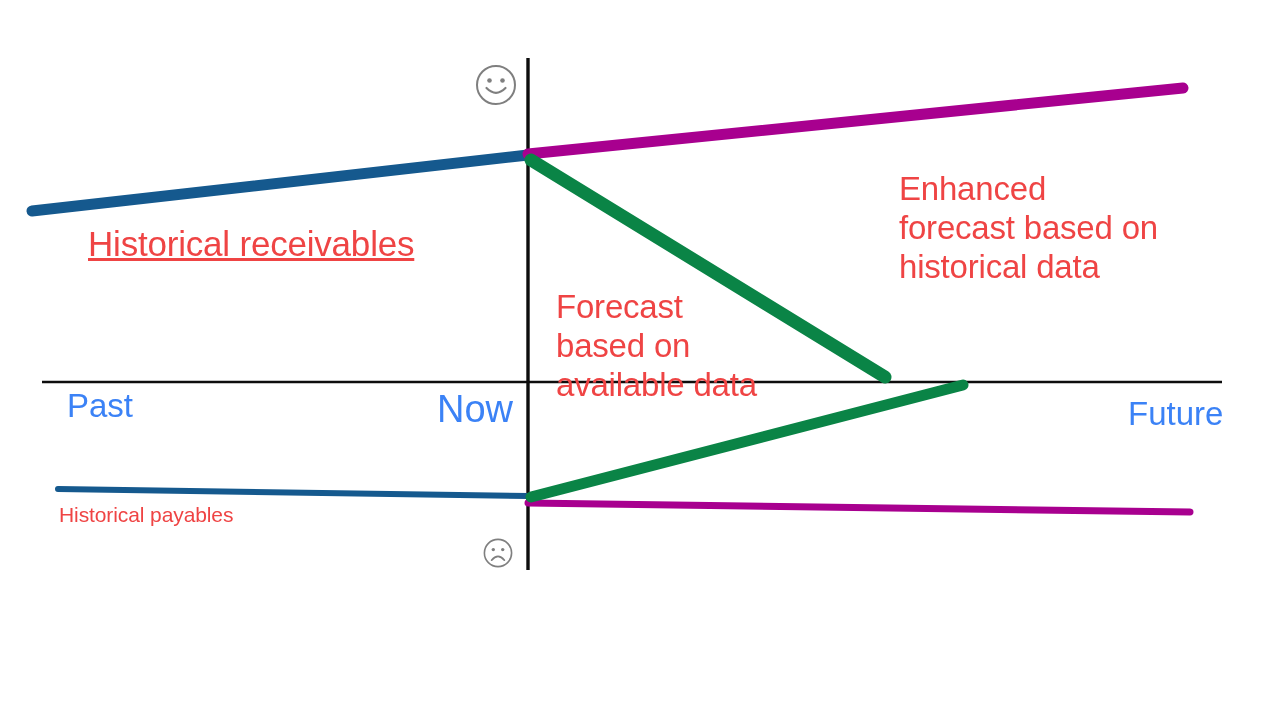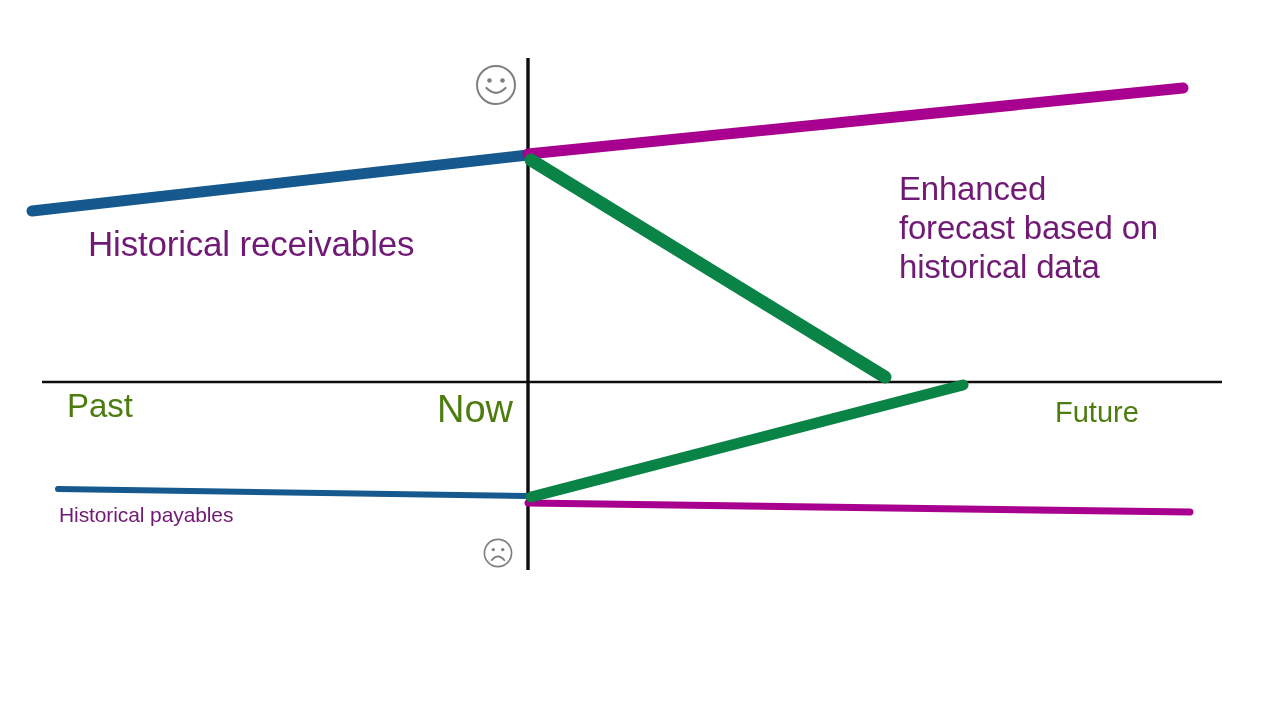--- a/index.html
+++ b/index.html
@@ -23,33 +23,34 @@
     position: absolute;
     left: 0;
     top: 0;
     width: 1280px;
     height: 720px;
   }
   .label {
     position: absolute;
     white-space: pre;
     line-height: 1.18;
-    color: #701a75;
+    color: #ef4444;
     font-family: "Liberation Sans", sans-serif;
   }
   .label.axis-tag {
-    color: #4d7c0f;
+    color: #3b82f6;
   }
 
   
   #lbl-historical-receivables {
     left: 88px;
     top: 223px;
     font-size: 35px;
     letter-spacing: -0.2px;
+    text-decoration: underline;
   }
   #lbl-historical-payables {
     left: 59px;
     top: 503px;
     font-size: 21px;
     letter-spacing: -0.1px;
     text-align: center;
   }
   #lbl-forecast-available {
     left: 556px;
@@ -67,23 +68,23 @@
     left: 67px;
     top: 387px;
     font-size: 33px;
   }
   #lbl-now {
     left: 437px;
     top: 387px;
     font-size: 38px;
   }
   #lbl-future {
-    left: 1055px;
+    left: 1128px;
     top: 395px;
-    font-size: 29px;
+    font-size: 33px;
     text-align: right;
   }
 
   .emoji-icon {
     position: absolute;
   }
   #icon-smiley { left: 474px; top: 63px; }
   #icon-frowny { left: 482px; top: 537px; }
 </style>
 </head>
@@ -122,20 +123,23 @@
       <circle cx="11.3" cy="12.6" r="1.7" fill="#7f7f7f"></circle>
       <circle cx="20.7" cy="12.6" r="1.7" fill="#7f7f7f"></circle>
       <path d="M9.6 23.2 Q16 15.4 22.4 23.2" fill="none" stroke="#7f7f7f" stroke-width="1.7" stroke-linecap="round"></path>
     </svg>
   </span>
 
   <div class="label" id="lbl-historical-receivables">Historical receivables</div>
 
   <div class="label" id="lbl-historical-payables">Historical payables</div>
 
+  <div class="label" id="lbl-forecast-available">Forecast
+based on
+available data</div>
 
   <div class="label" id="lbl-enhanced-forecast">Enhanced
 forecast based on
 historical data</div>
 
   <div class="label axis-tag" id="lbl-past">Past</div>
 
   <div class="label axis-tag" id="lbl-now">Now</div>
 
   <div class="label axis-tag" id="lbl-future">Future</div>

